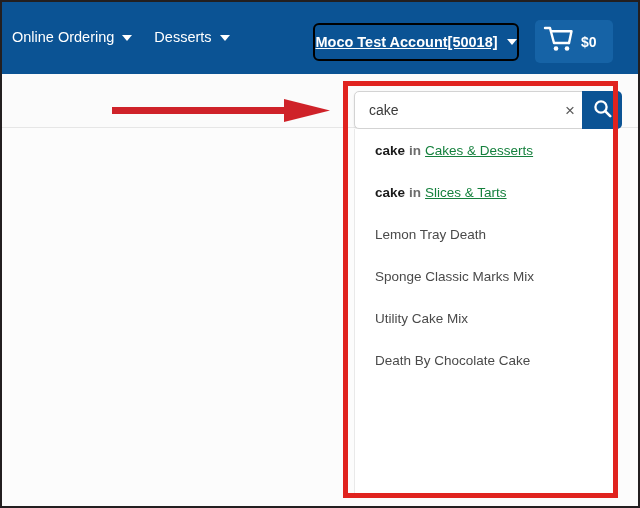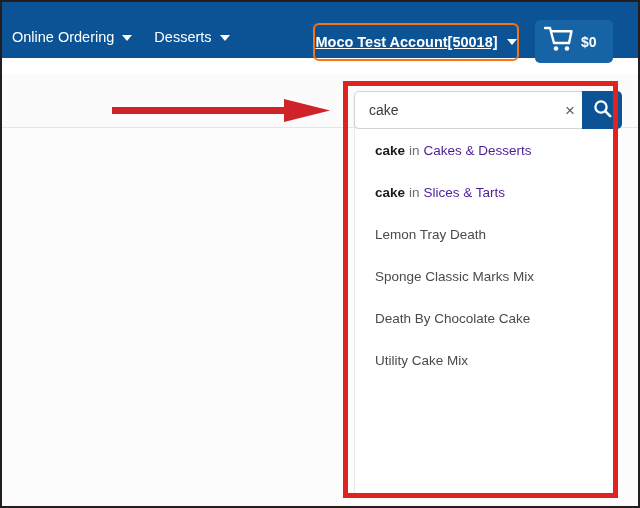--- a/index.html
+++ b/index.html
@@ -20,21 +20,21 @@
     border: 2px solid #231f20;
     background: #ffffff;
   }
 
   
   .header {
     position: absolute;
     left: 0;
     top: 0;
     width: 636px;
-    height: 56px;
+    height: 72px;
     background: #0b5394;
     box-sizing: border-box;
   }
 
   .nav {
     position: absolute;
     left: 10px;
     top: 26px;
     display: flex;
     align-items: center;
@@ -59,21 +59,21 @@
     display: inline-block;
   }
 
   .account-btn {
     position: absolute;
     left: 311px;
     top: 21px;
     width: 206px;
     height: 38px;
     box-sizing: border-box;
-    border: 2px solid #f97316;
+    border: 2px solid #000000;
     border-radius: 6px;
     display: flex;
     align-items: center;
     justify-content: center;
     gap: 9px;
     cursor: pointer;
   }
   .account-label {
     color: #ffffff;
     font-size: 14.5px;
@@ -233,23 +233,25 @@
     white-space: nowrap;
     cursor: pointer;
   }
   .suggest-item.cat .kw {
     color: #1a1a1a;
     font-weight: bold;
   }
   .suggest-item.cat .inword {
     color: #6d6d6d;
     margin: 16px 4px;
+    font-weight: bold;
   }
   .suggest-item.cat .catlink {
-    color: #4c1d95;
+    color: #15803d;
+    text-decoration: underline;
   }
 </style>
 </head>
 <body>
 
 <div id="screen">
 
   <div class="header">
 
     <div class="nav">
@@ -317,19 +319,19 @@
     </div>
 
     <div class="suggest-item cat">
       <span class="kw">cake</span>
       <span class="inword">in</span>
       <span class="catlink">Slices &amp; Tarts</span>
     </div>
 
     <div class="suggest-item">Lemon Tray Death</div>
     <div class="suggest-item">Sponge Classic Marks Mix</div>
+    <div class="suggest-item">Utility Cake Mix</div>
     <div class="suggest-item">Death By Chocolate Cake</div>
-    <div class="suggest-item">Utility Cake Mix</div>
   </div>
 
   <div class="red-box"></div>
 
 </div>
 
 </body></html>

